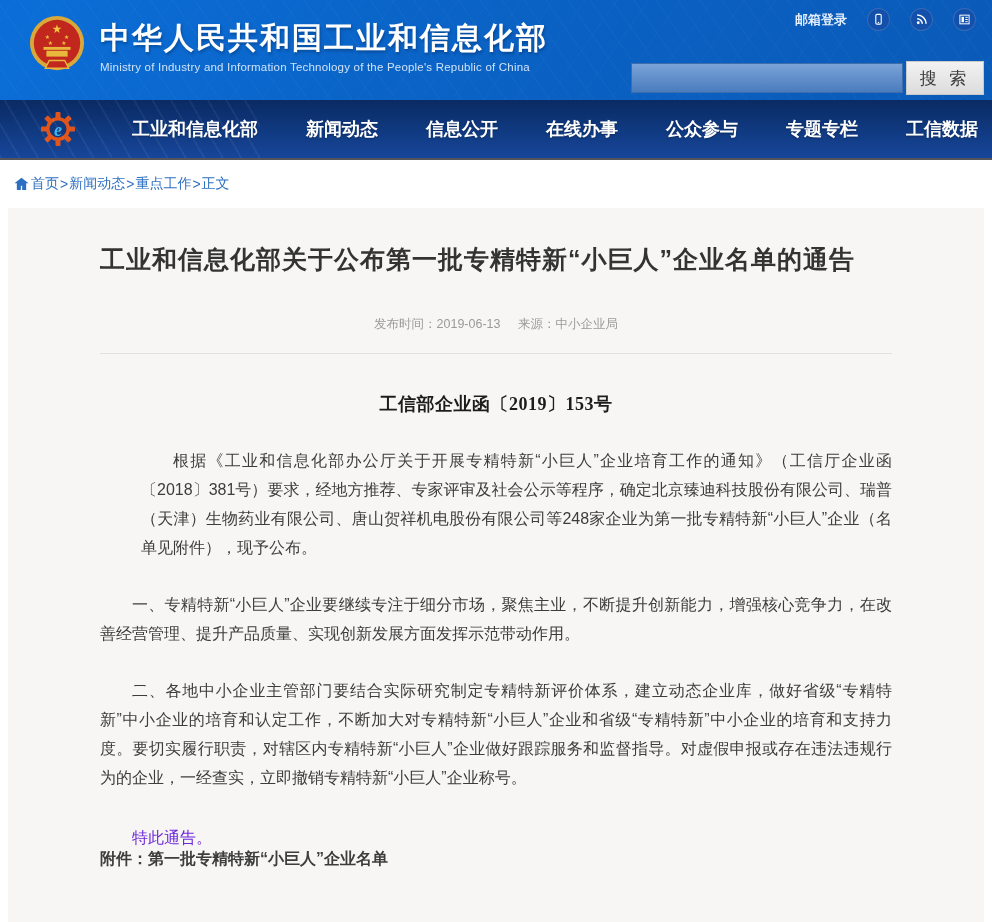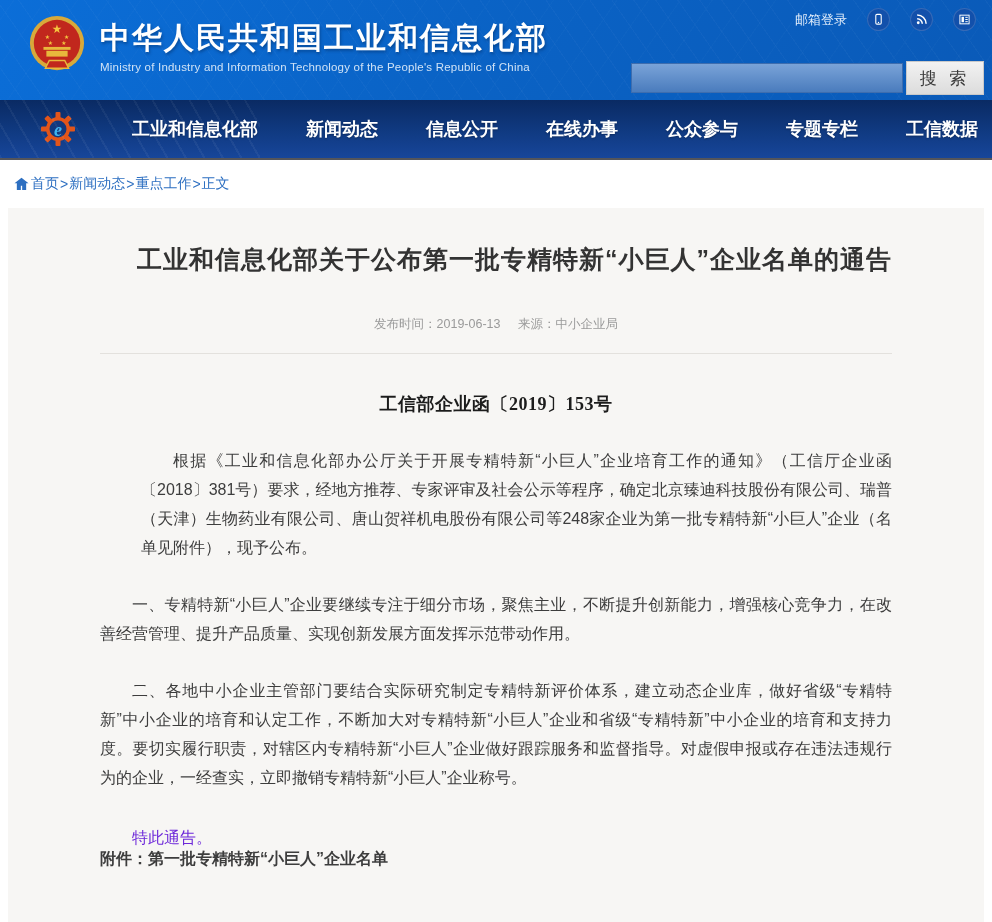--- a/index.html
+++ b/index.html
@@ -13,21 +13,21 @@
     background:
       repeating-linear-gradient(55deg, rgba(255,255,255,.06) 0 1px, transparent 1px 18px),
       repeating-linear-gradient(-55deg, rgba(255,255,255,.04) 0 1px, transparent 1px 26px);
     opacity:.5; pointer-events:none; }
   .brand { position:absolute; left:28px; top:15px; display:flex; align-items:flex-start; gap:14px; z-index:2; }
   .brand-text { padding-top:6px; }
   .brand-title { color:#fff; font-size:30px; font-weight:bold; letter-spacing:2px;
     text-shadow:1px 2px 3px rgba(0,40,90,.45); line-height:34px; }
   .brand-sub { color:#cfe2f6; font-size:11.5px; margin-top:6px; letter-spacing:.2px; }
 
-  .topbar { position:absolute; top:8px; right:16px; display:flex; align-items:center; gap:20px; z-index:3; }
+  .topbar { position:absolute; top:8px; right:16px; display:flex; align-items:center; gap:20px; z-index:3;font-weight:bold; }
   .topbar-link { color:#e3eefb; font-size:13px; cursor:pointer; }
   .icon-circle { width:23px; height:23px; border-radius:50%; background:#1250ab;
     display:flex; align-items:center; justify-content:center; cursor:pointer;
     box-shadow:inset 0 0 0 1px rgba(255,255,255,.15); }
 
   .search-box { position:absolute; top:61px; right:8px; display:flex; align-items:flex-start; z-index:3; }
   .search-input { width:272px; height:30px; margin-top:2px; border:1px solid #3e6dae; outline:none;
     background:linear-gradient(180deg,#7aa3d8 0%,#4a7cbd 100%); padding:0 8px; color:#fff; font-size:14px; }
   .search-btn { width:78px; height:34px; margin-left:3px; border:1px solid #c9c9c9;
     background:linear-gradient(180deg,#f2f2f2,#dcdcdc); color:#3a3a3a; font-size:17px;
@@ -47,21 +47,21 @@
 
   
   .breadcrumb { height:48px; background:#fff; display:flex; align-items:center;
     padding-left:13px; gap:1px; font-size:14px; color:#2d6fc1; }
   .crumb { cursor:pointer; }
   .crumb-sep { color:#2d6fc1; }
   .crumb-current { cursor:default; }
 
   
   .content { margin:0 8px; height:714px; background:#f7f6f4; padding:36px 92px 0; }
-  .article-title { text-align:right; font-size:25px; font-weight:bold; color:#333;
+  .article-title { text-align:left; font-size:25px; font-weight:bold; color:#333;
     letter-spacing:1px; line-height:30px; }
   .meta { text-align:center; margin-top:42px; color:#9a9a9a; font-size:12.5px; }
   .meta span { margin:0 7px; }
   .separator { border:none; border-top:1px solid #e3e1dd; margin:20px auto 0; width:100%; }
   .doc-number { text-align:center; margin-top:38px; font-family:"Liberation Serif","DejaVu Serif",serif;
     font-weight:bold; font-size:18px; color:#1c1c1c; letter-spacing:.5px; }
   .para { margin-top:28px; font-size:16px; color:#3d3d3d; line-height:29px;
     text-indent:2em; text-align:justify; }
   .para-first { margin-top:30px;margin-left:41px; }
   .closing { margin-top:36px; font-size:16px; color:#6d28d9; text-indent:2em; }

